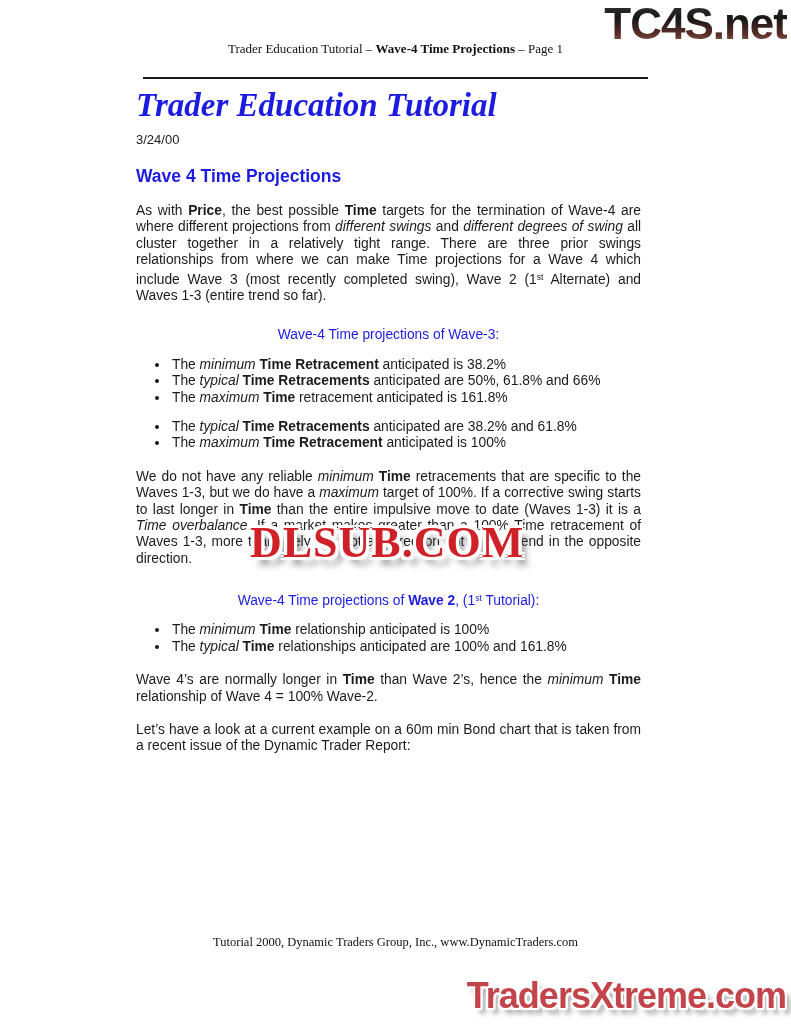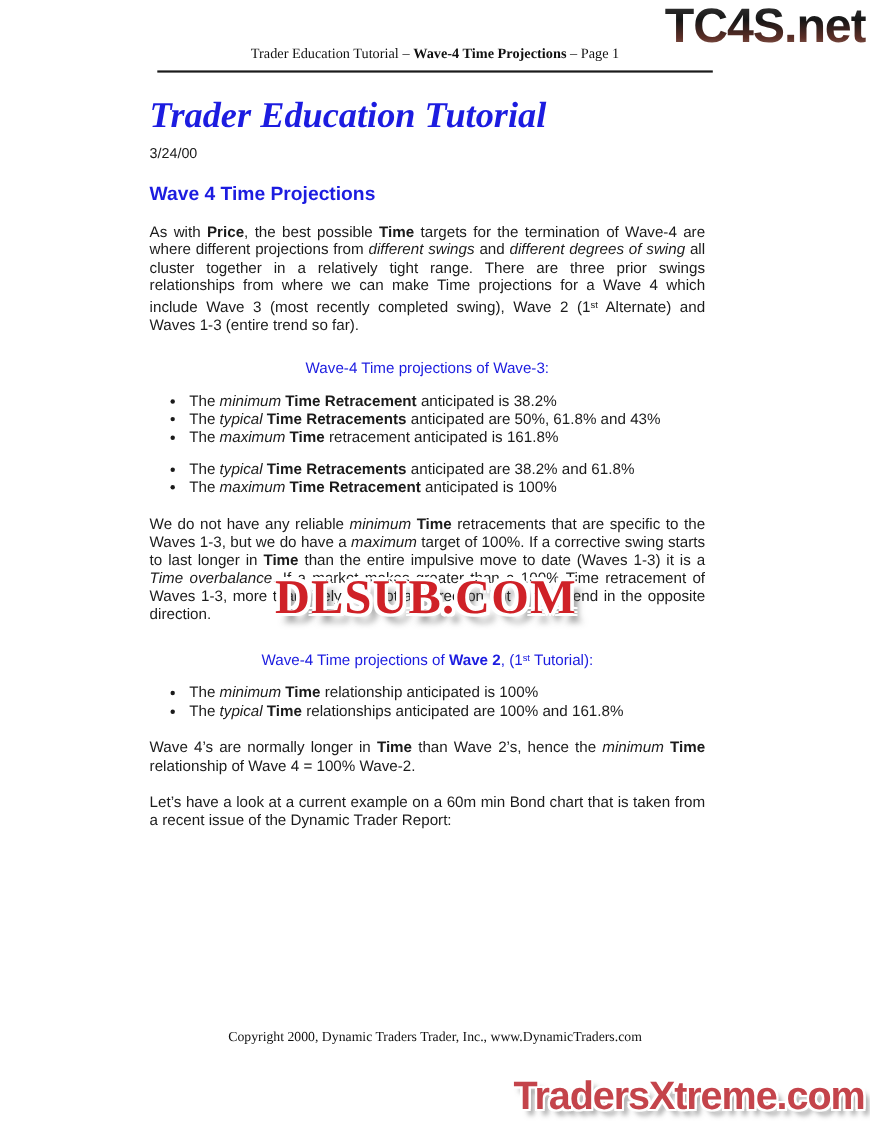--- a/index.html
+++ b/index.html
@@ -21,21 +21,21 @@
     background:linear-gradient(180deg,#3c3c3c 0%,#161616 38%,#5d2f27 72%,#9c7266 96%);
     -webkit-background-clip:text;background-clip:text;
     -webkit-text-fill-color:transparent;color:transparent;
   }
 
   
   .running-header{
     position:absolute;left:143px;top:41px;width:505px;
     text-align:center;
     font-family:"Liberation Serif",serif;font-size:13px;color:#111;
-    border-bottom:2px solid #1a1a1a;padding-bottom:7px;
+    border-bottom:2px solid #1a1a1a;padding-bottom:20px;
   }
 
   
   .content{position:absolute;left:136px;top:86px;width:505px;}
   .doc-title{
     margin:0;font-family:"Liberation Serif",serif;
     font-weight:bold;font-style:italic;font-size:33px;line-height:38px;
     color:var(--blue,#1c1ce0);
   }
   .doc-date{margin-top:8px;font-size:13px;}
@@ -95,40 +95,40 @@
     <div class="doc-date">3/24/00</div>
 
 
     <h2 class="section-h">Wave 4 Time Projections</h2>
 
     <p class="para"><span>As with </span><span class="r-b">Price</span><span>, the best possible </span><span class="r-b">Time</span><span> targets for the termination of Wave-4 are where different projections from </span><span class="r-i">different swings</span><span> and </span><span class="r-i">different degrees of swing</span><span> all cluster together in a relatively tight range. There are three prior swings relationships from where we can make Time projections for a Wave 4 which include Wave 3 (most recently completed swing), Wave 2 (1</span><span class="r-s">st</span><span> Alternate) and Waves 1-3 (entire trend so far).</span></p>
 
     <p class="sub"><span>Wave-4 Time projections of Wave-3:</span></p>
     <ul class="blist">
       <li><span>The </span><span class="r-i">minimum </span><span class="r-b">Time Retracement</span><span> anticipated is 38.2%</span></li>
-      <li><span>The </span><span class="r-i">typical </span><span class="r-b">Time Retracements</span><span> anticipated are 50%, 61.8% and 43%</span></li>
+      <li><span>The </span><span class="r-i">typical </span><span class="r-b">Time Retracements</span><span> anticipated are 50%, 61.8% and 66%</span></li>
       <li><span>The </span><span class="r-i">maximum </span><span class="r-b">Time</span><span> retracement anticipated is 161.8%</span></li>
     </ul>
 
     <ul class="blist">
       <li><span>The </span><span class="r-i">typical </span><span class="r-b">Time Retracements</span><span> anticipated are 38.2% and 61.8%</span></li>
       <li><span>The </span><span class="r-i">maximum </span><span class="r-b">Time Retracement</span><span> anticipated is 100%</span></li>
     </ul>
 
     <p class="para"><span>We do not have any reliable </span><span class="r-i">minimum </span><span class="r-b">Time</span><span> retracements that are specific to the Waves 1-3, but we do have a </span><span class="r-i">maximum</span><span> target of 100%. If a corrective swing starts to last longer in </span><span class="r-b">Time</span><span> than the entire impulsive move to date (Waves 1-3) it is a </span><span class="r-i">Time overbalance</span><span>. If a market makes greater than a 100% Time retracement of Waves 1-3, more than likely it is not a correction but a new trend in the opposite direction.</span></p>
 
     <p class="sub"><span>Wave-4 Time projections of </span><span class="r-b">Wave 2</span><span>, (1</span><span class="r-s">st</span><span> Tutorial):</span></p>
     <ul class="blist">
       <li><span>The </span><span class="r-i">minimum </span><span class="r-b">Time</span><span> relationship anticipated is 100%</span></li>
       <li><span>The </span><span class="r-i">typical </span><span class="r-b">Time</span><span> relationships anticipated are 100% and 161.8%</span></li>
     </ul>
 
     <p class="para"><span>Wave 4’s are normally longer in </span><span class="r-b">Time</span><span> than Wave 2’s, hence the </span><span class="r-i">minimum</span><span> </span><span class="r-b">Time</span><span> relationship of Wave 4 = 100% Wave-2.</span></p>
     <p class="para"><span>Let’s have a look at a current example on a 60m min Bond chart that is taken from a recent issue of the Dynamic Trader Report:</span></p>
   </div>
 
-  <div class="footer">Copyright 2000, Dynamic Traders Trader, Inc., www.DynamicTraders.com</div>
+  <div class="footer">Tutorial 2000, Dynamic Traders Group, Inc., www.DynamicTraders.com</div>
 
   <div class="watermark">DLSUB.COM</div>
 
   <div class="txtreme">TradersXtreme.com</div>
 
 </div>
 
 </body></html>

